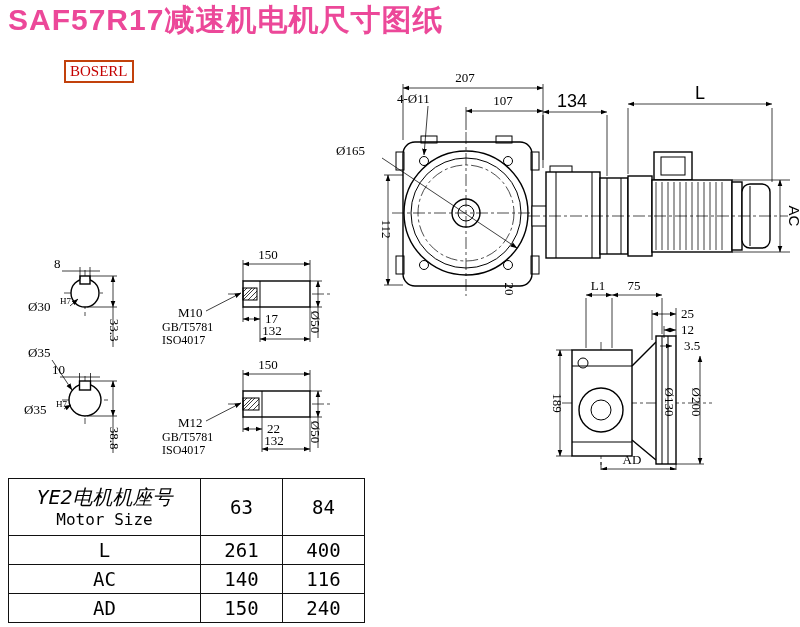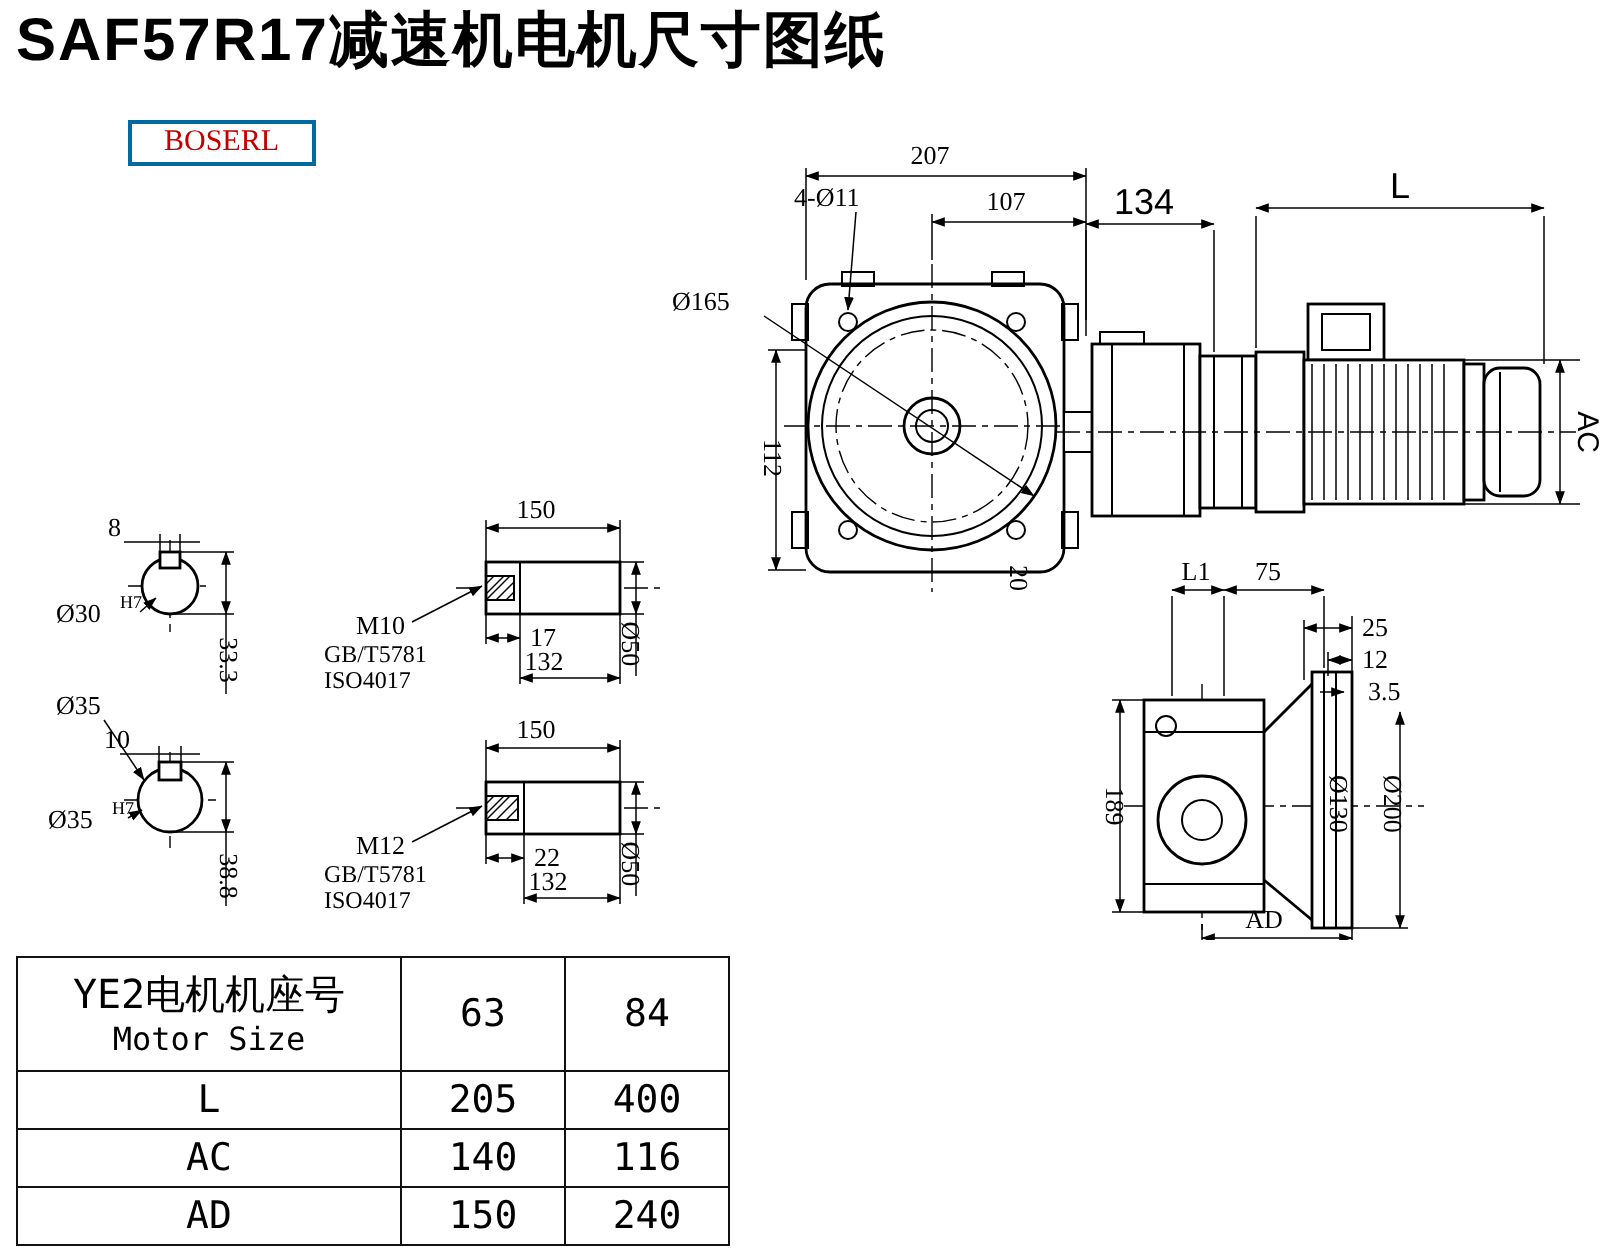--- a/index.html
+++ b/index.html
@@ -1,38 +1,38 @@
 <!DOCTYPE html>
 <html><head>
 <meta charset="utf-8">
 <style>
   html,body{margin:0;padding:0;background:#fff;}
   .page{position:relative;width:800px;height:627px;background:#fff;overflow:hidden;
         font-family:"Liberation Sans",sans-serif;}
   .title{position:absolute;left:8px;top:0px;margin:0;font-size:30px;font-weight:bold;
-         color:#000000;letter-spacing:1px;font-family:"Liberation Sans",sans-serif;}
-  .logo{position:absolute;left:64px;top:60px;border:2px solid #0369a1;color:#c40000;
-        font-family:"Liberation Serif",serif;font-size:15px;padding:1px 16px;background:#fff;}
+         color:#ec4899;letter-spacing:1px;font-family:"Liberation Sans",sans-serif;}
+  .logo{position:absolute;left:64px;top:60px;border:2px solid #c2410c;color:#c40000;
+        font-family:"Liberation Serif",serif;font-size:15px;padding:1px 4px;background:#fff;}
   svg.drawing{position:absolute;left:0;top:0;}
   svg .t{stroke:#000;stroke-width:1.4;fill:none;}
   svg .m{stroke:#000;stroke-width:1;fill:none;}
   svg .s{stroke:#000;stroke-width:0.75;fill:none;}
   svg .cl{stroke:#000;stroke-width:0.7;fill:none;stroke-dasharray:12 3 3 3;}
   svg .wf{fill:#fff;}
   svg text{fill:#000;font-family:"Liberation Serif",serif;font-size:13px;}
   svg text.big{font-size:18px;font-family:"Liberation Sans",sans-serif;}
   svg text.med{font-size:15px;font-family:"Liberation Sans",sans-serif;}
   svg text.sm{font-size:9px;}
   svg text.std{font-size:12px;}
   .size-table{position:absolute;left:8px;top:478px;border-collapse:collapse;table-layout:fixed;}
   .size-table td{border:1.6px solid #111;text-align:center;vertical-align:middle;
         font-family:"DejaVu Sans Mono","Liberation Mono",monospace;font-size:19px;color:#000;
         padding:0;height:28px;}
   .size-table tr.hdr td{height:56px;}
-  .size-table .cn{font-size:20px;line-height:1.25;}
+  .size-table .cn{font-size:20px;line-height:1.25;font-style:italic;}
   .size-table .en{font-size:16px;line-height:1.25;}
 </style>
 </head>
 <body>
 
 <div class="page">
 
   <h1 class="title">SAF57R17减速机电机尺寸图纸</h1>
   <div class="logo">BOSERL</div>
 
@@ -295,21 +295,21 @@
       <tr class="hdr">
         <td>
           <div class="cn">YE2电机机座号</div>
           <div class="en">Motor Size</div>
         </td>
         <td>63</td>
         <td>84</td>
       </tr>
       <tr>
         <td>L</td>
-        <td>205</td>
+        <td>261</td>
         <td>400</td>
       </tr>
       <tr>
         <td>AC</td>
         <td>140</td>
         <td>116</td>
       </tr>
       <tr>
         <td>AD</td>
         <td>150</td>

